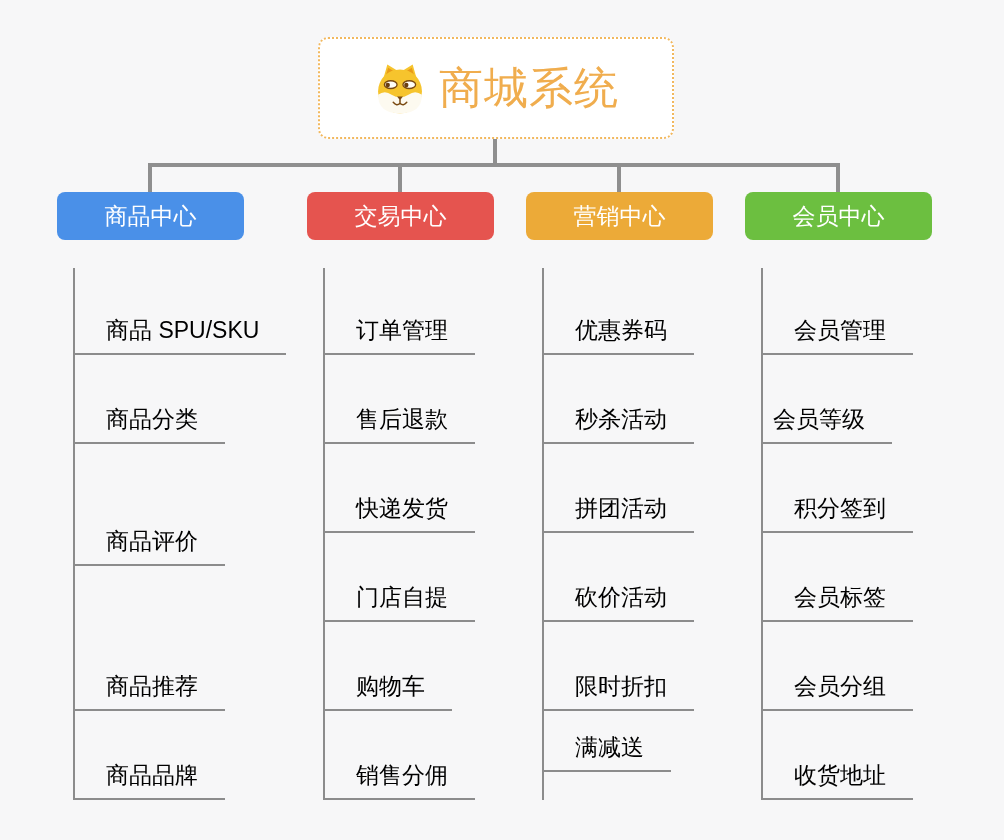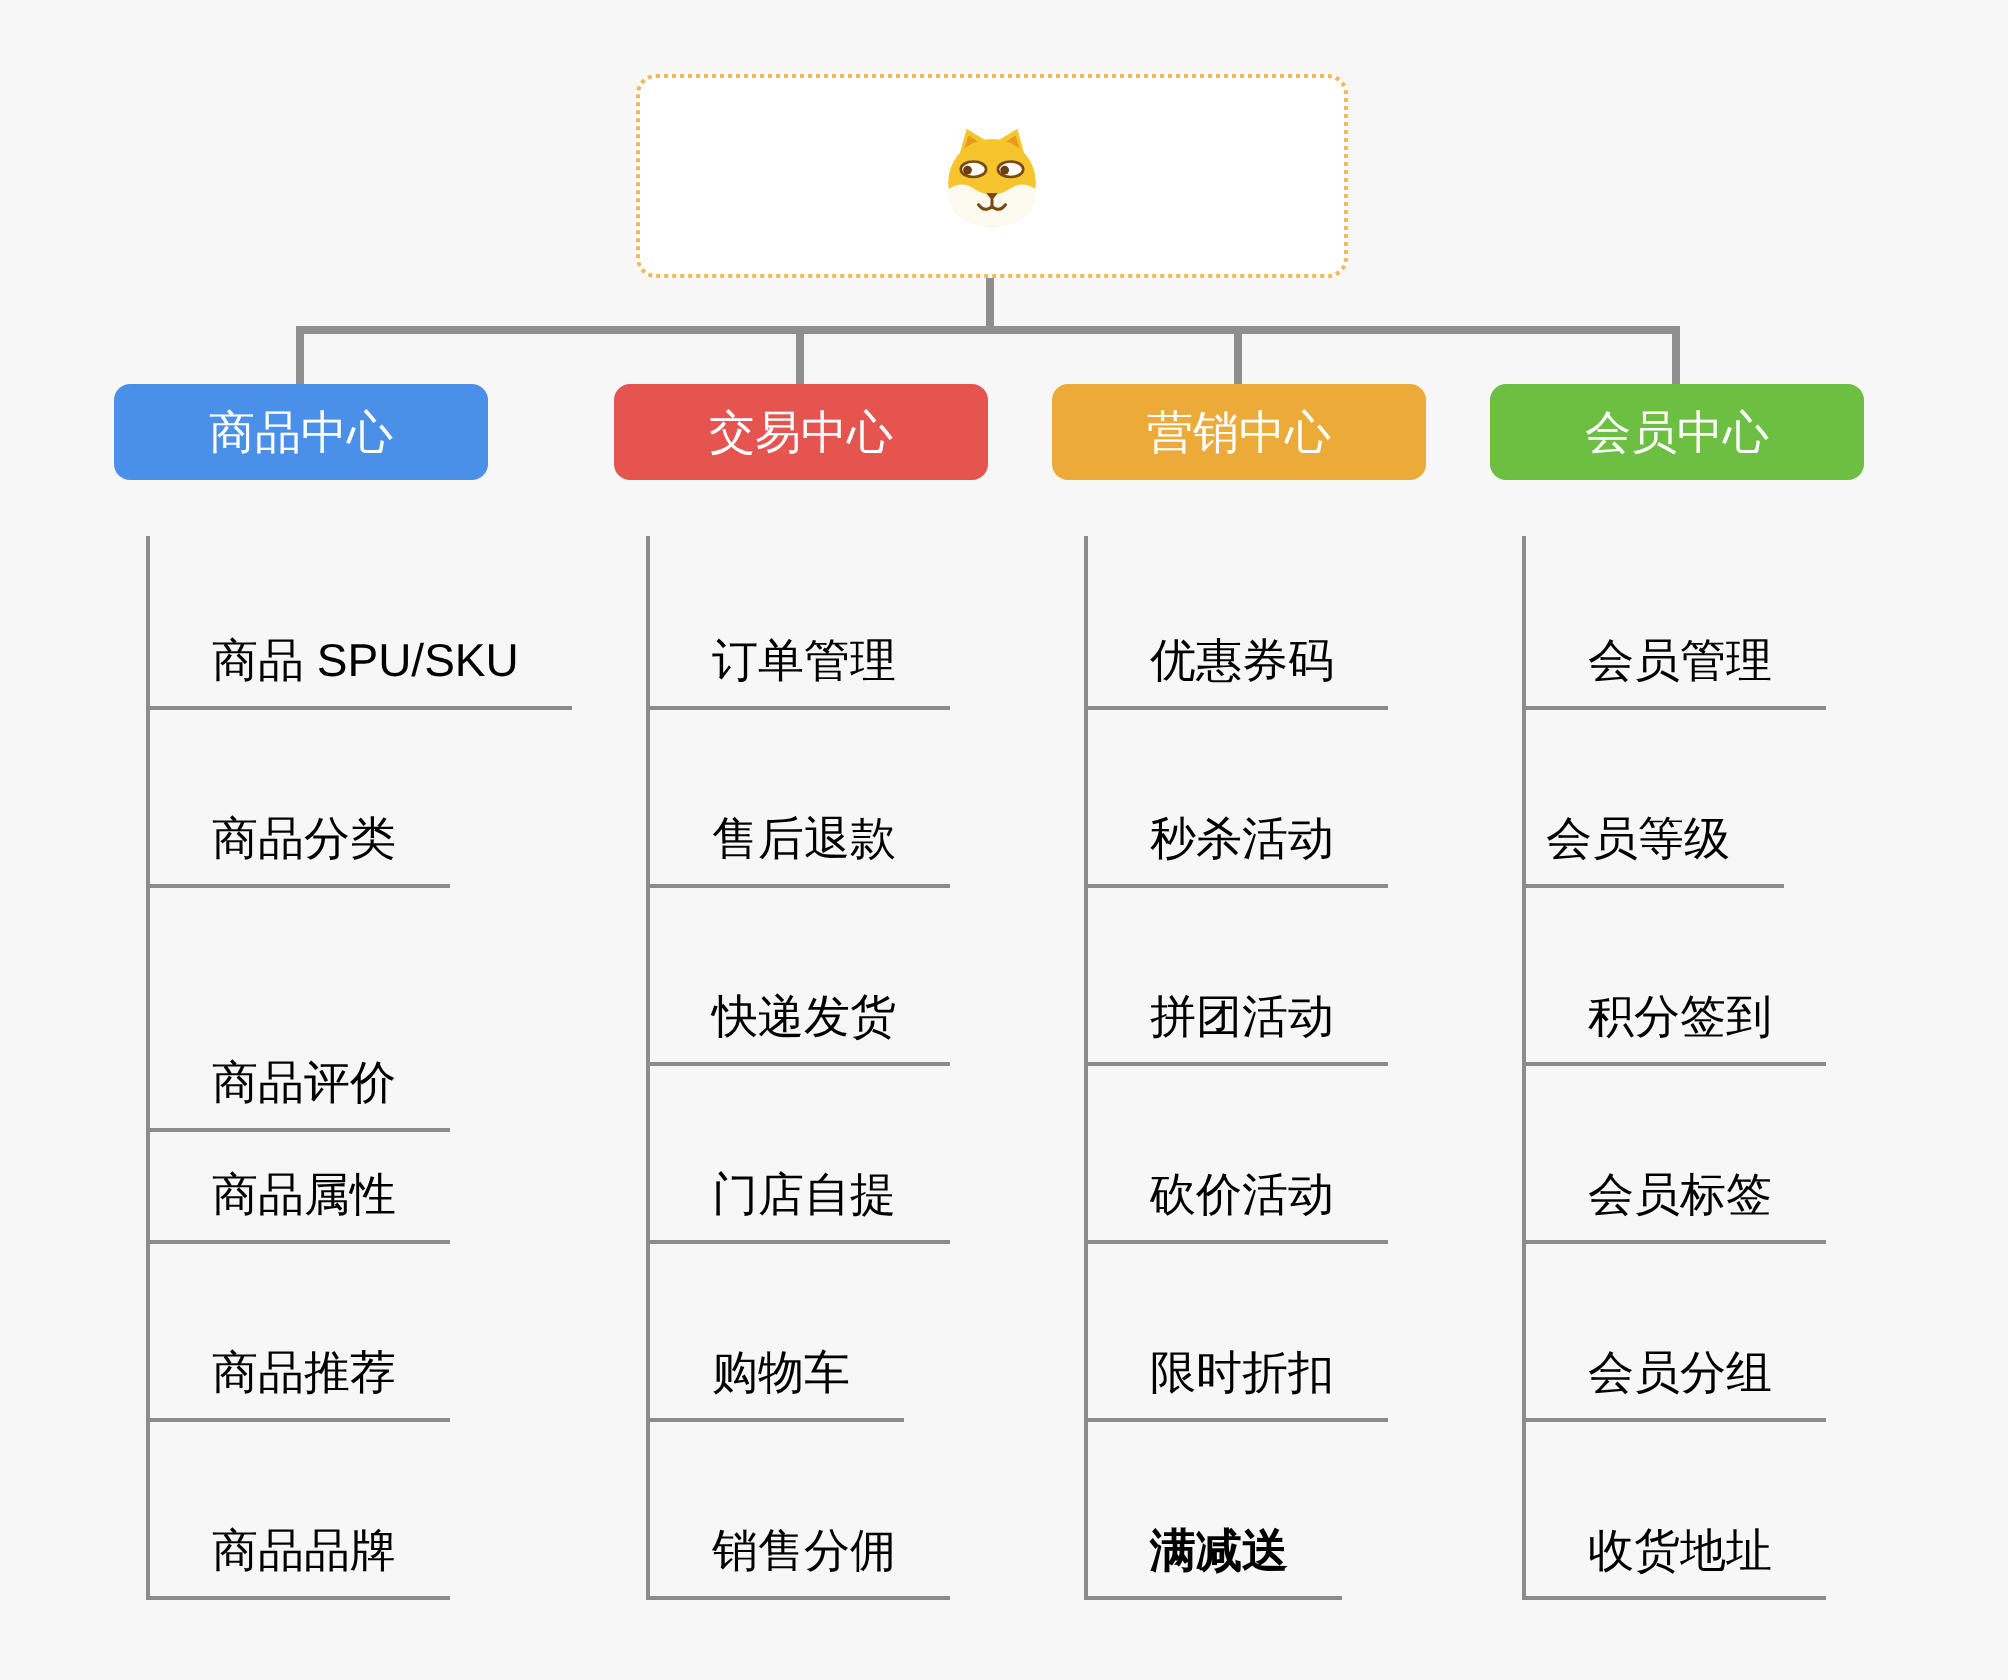--- a/index.html
+++ b/index.html
@@ -93,42 +93,40 @@
 
       <ellipse cx="21" cy="28" rx="7.5" ry="4.6" fill="#fffdf5" stroke="#7a4a12" stroke-width="1.6"></ellipse>
       <ellipse cx="43" cy="28" rx="7.5" ry="4.6" fill="#fffdf5" stroke="#7a4a12" stroke-width="1.6"></ellipse>
       <circle cx="17.5" cy="28.5" r="2.6" fill="#6b3e10"></circle>
       <circle cx="39.5" cy="28.5" r="2.6" fill="#6b3e10"></circle>
 
       <path d="M28.5,42 h7 l-3.5,4.5 Z" fill="#7a4a12"></path>
 
       <path d="M32,46 v4 M24,49 Q28,54 32,50 Q36,54 40,49" fill="none" stroke="#7a4a12" stroke-width="1.8" stroke-linecap="round"></path>
     </svg>
+    <span class="root-title">商城系统</span>
   </div>
 
   <div class="conn v" style="left:493px; top:139px; height:26px;"></div>
   <div class="conn h" style="left:148px; top:163px; width:692px;"></div>
   <div class="conn v" style="left:148px; top:163px; height:47px;"></div>
   <div class="conn v" style="left:398px; top:163px; height:47px;"></div>
   <div class="conn v" style="left:617px; top:163px; height:47px;"></div>
   <div class="conn v" style="left:836px; top:163px; height:47px;"></div>
 
   <div class="branch-header" style="left: 57px; background-color: rgb(74, 144, 232);">商品中心</div>
   <div class="spine" style="left:73px;"></div>
   <div class="leaf" style="left:73px; top:313px;">
       <span>商品 SPU/SKU</span>
     </div>
   <div class="leaf" style="left:73px; top:402px;">
       <span>商品分类</span>
     </div>
   <div class="leaf" style="left:73px; top:491px;margin-top:33px;">
       <span>商品评价</span>
-    </div>
-  <div class="leaf" style="left:73px; top:580px;">
-      <span>商品属性</span>
     </div>
   <div class="leaf" style="left:73px; top:669px;">
       <span>商品推荐</span>
     </div>
   <div class="leaf" style="left:73px; top:758px;">
       <span>商品品牌</span>
     </div>
 
   <div class="branch-header" style="left: 307px; background-color: rgb(229, 84, 79);">交易中心</div>
   <div class="spine" style="left:323px;"></div>
@@ -161,21 +159,21 @@
     </div>
   <div class="leaf" style="left:542px; top:491px;">
       <span>拼团活动</span>
     </div>
   <div class="leaf" style="left:542px; top:580px;">
       <span>砍价活动</span>
     </div>
   <div class="leaf" style="left:542px; top:669px;">
       <span>限时折扣</span>
     </div>
-  <div class="leaf" style="left:542px; top:758px;font-weight:bold;">
+  <div class="leaf" style="left:542px; top:730px;">
       <span>满减送</span>
     </div>
 
   <div class="branch-header" style="left: 745px; background-color: rgb(108, 191, 64);">会员中心</div>
   <div class="spine" style="left:761px;"></div>
   <div class="leaf" style="left:761px; top:313px;">
       <span>会员管理</span>
     </div>
   <div class="leaf" style="left:761px; top:402px;padding-left:12px;">
       <span>会员等级</span>

